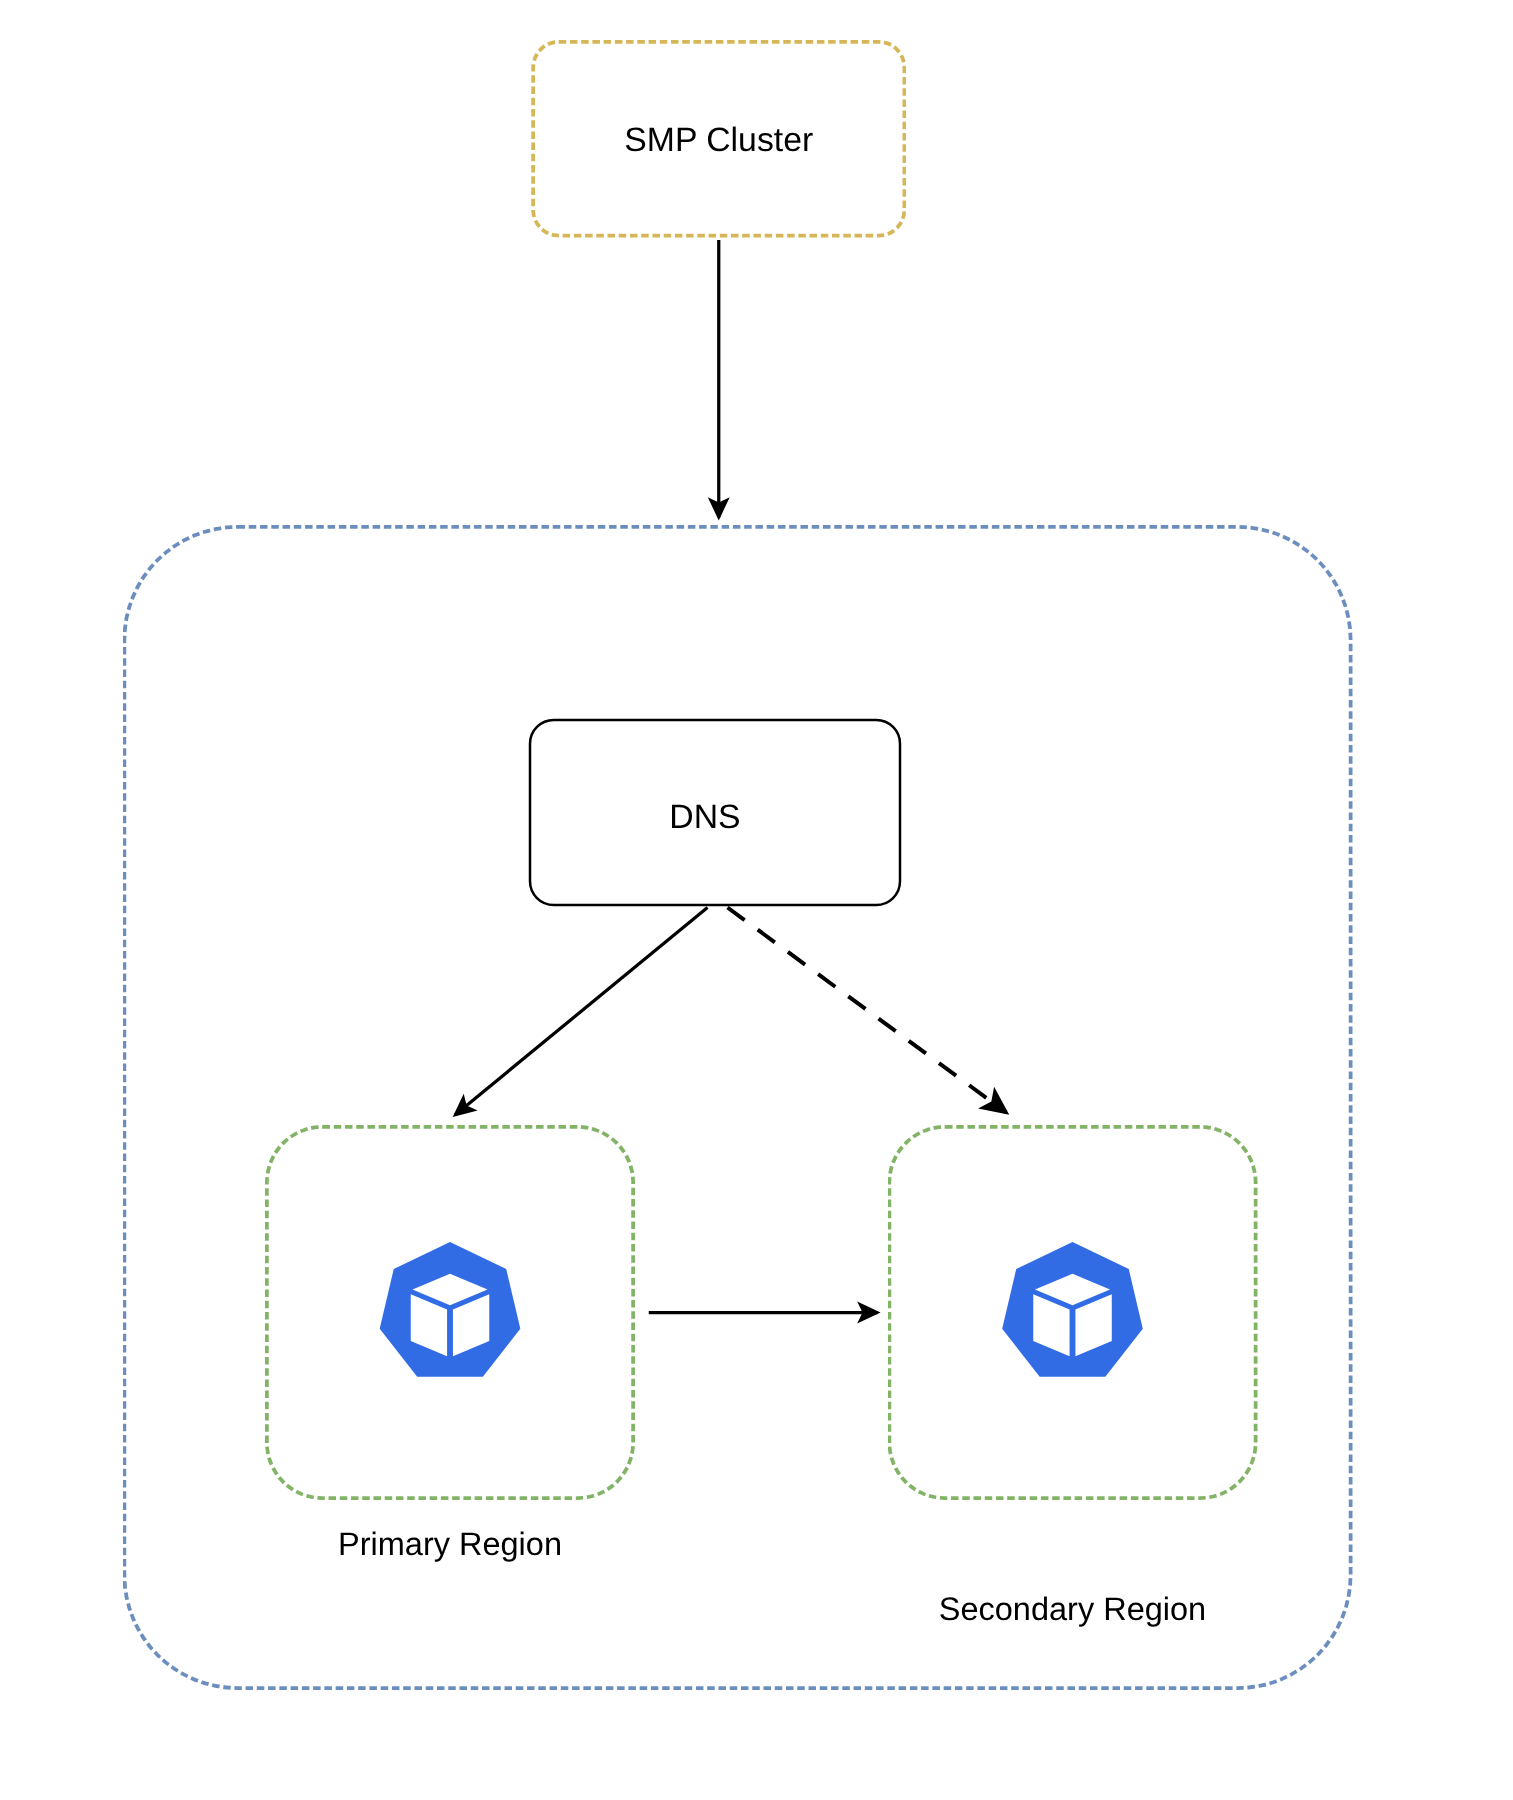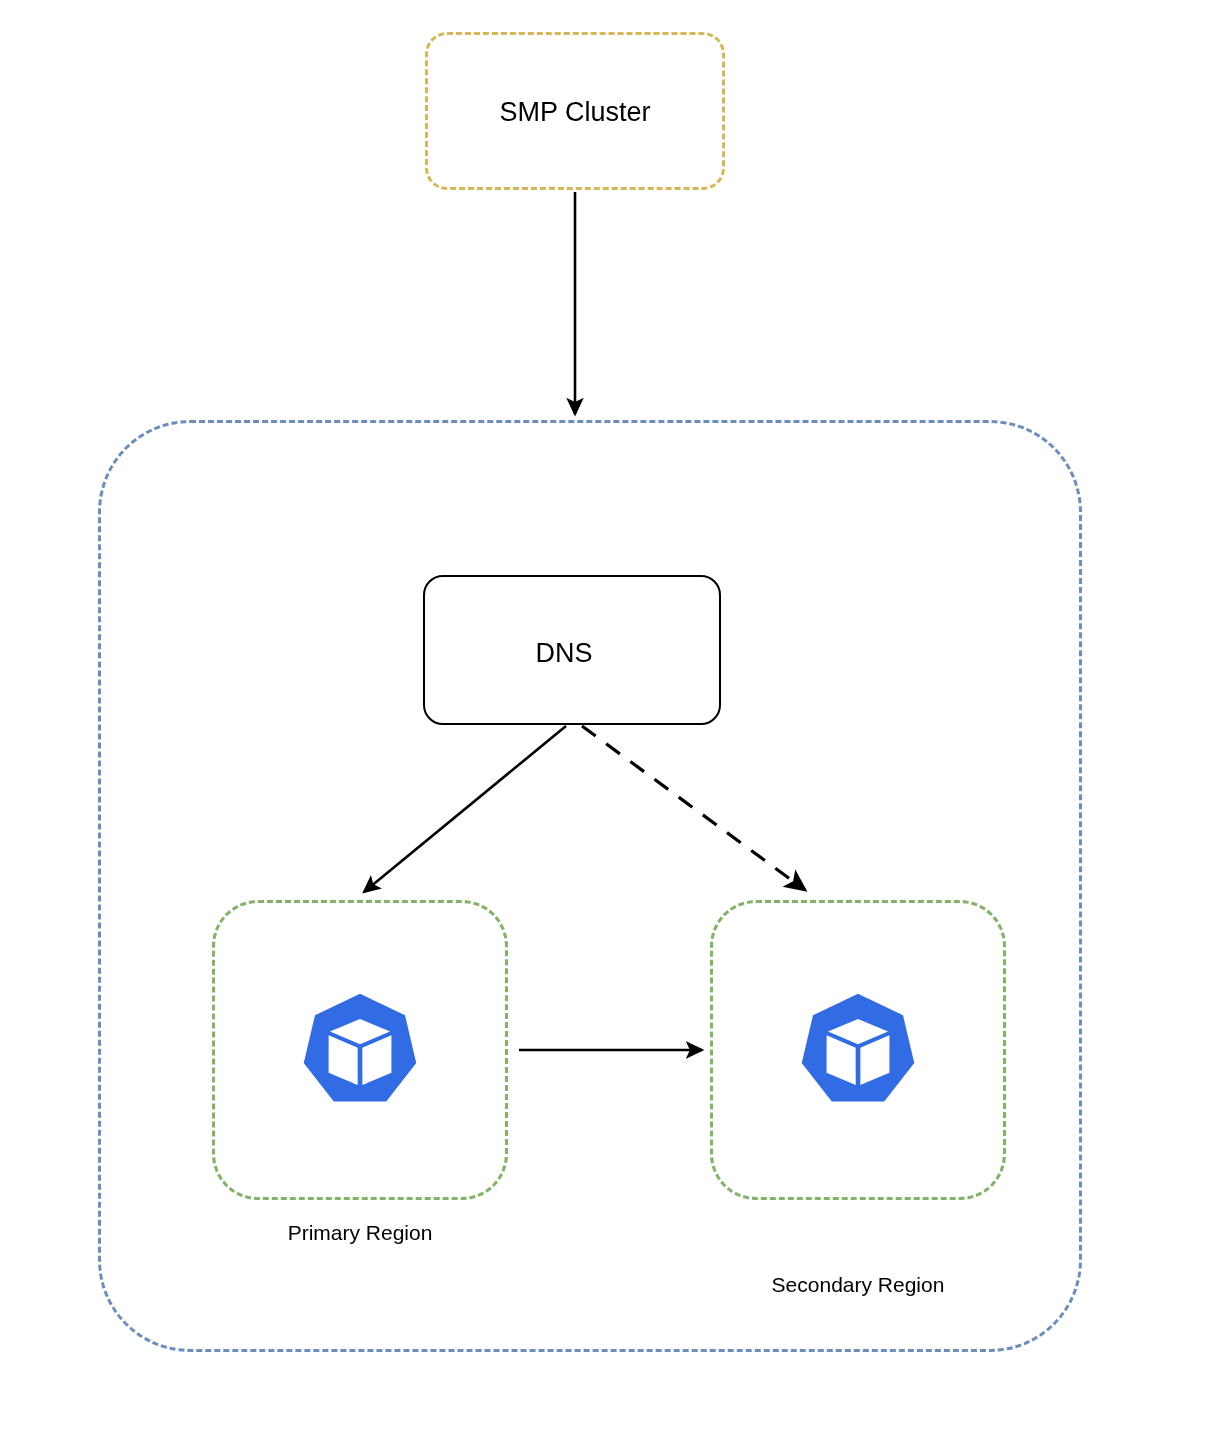--- a/index.html
+++ b/index.html
@@ -86,21 +86,21 @@
     top: 96px;
     width: 300px;
   }
   .label-dns {
     left: 423px;
     top: 637px;
     width: 282px;
   }
   .label-region {
     width: 360px;
-    font-size: 21px;
+    font-size: 26px;
   }
   .label-primary   { left: 180px; top: 1220px; }
   .label-secondary { left: 678px; top: 1272px; }
 
   
   .k8s-logo {
     position: absolute;
     width: 120px;
     height: 120px;
   }

